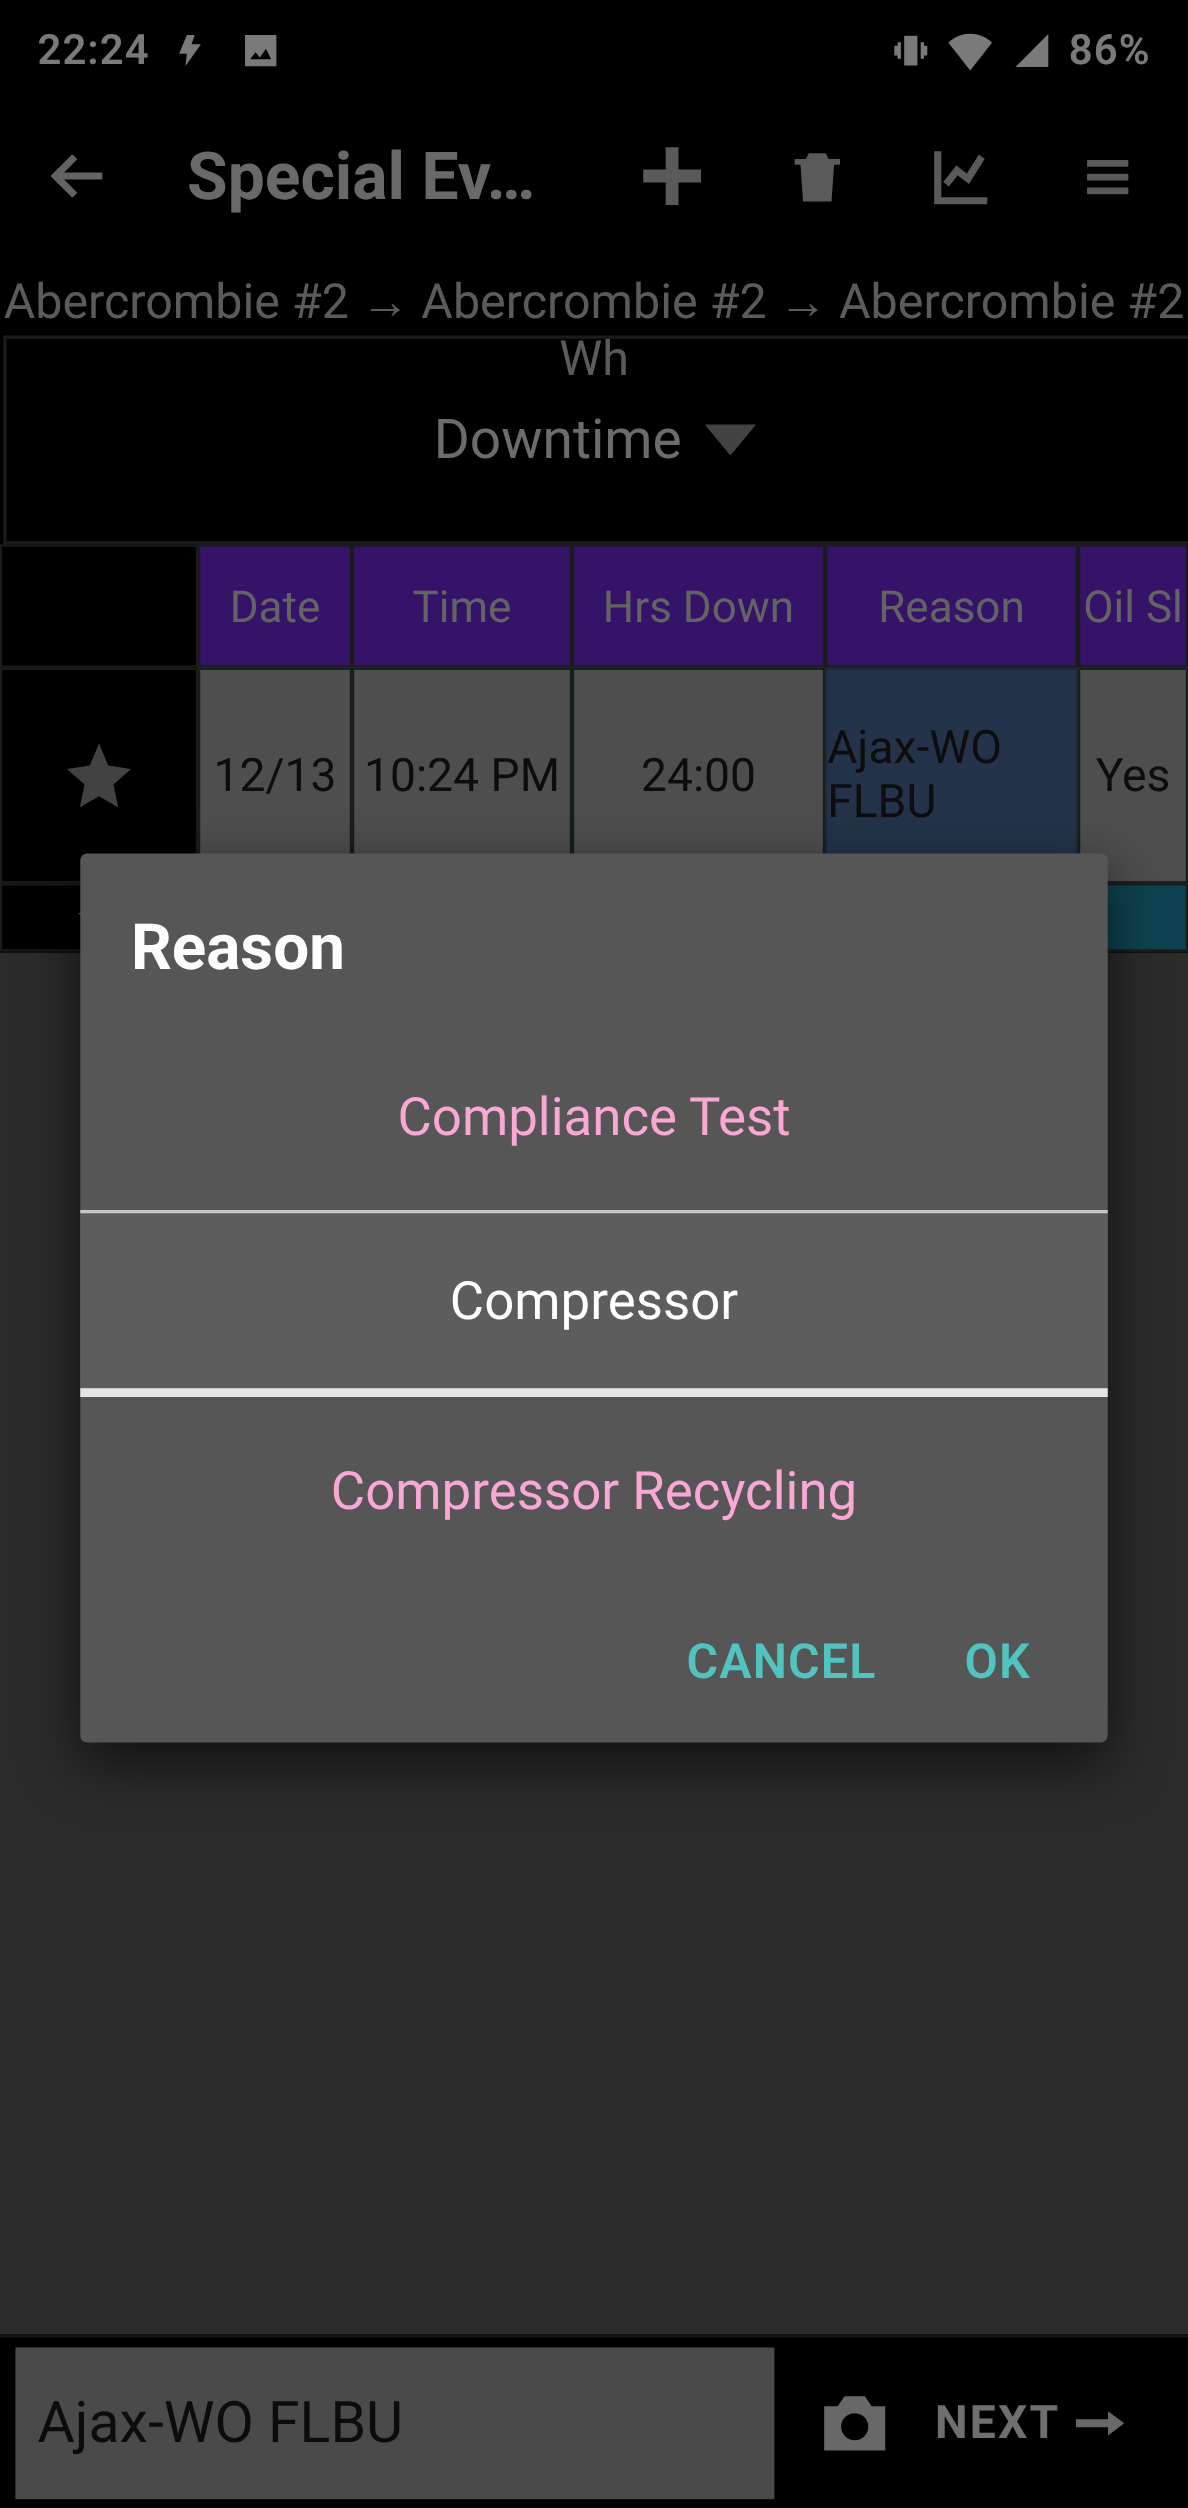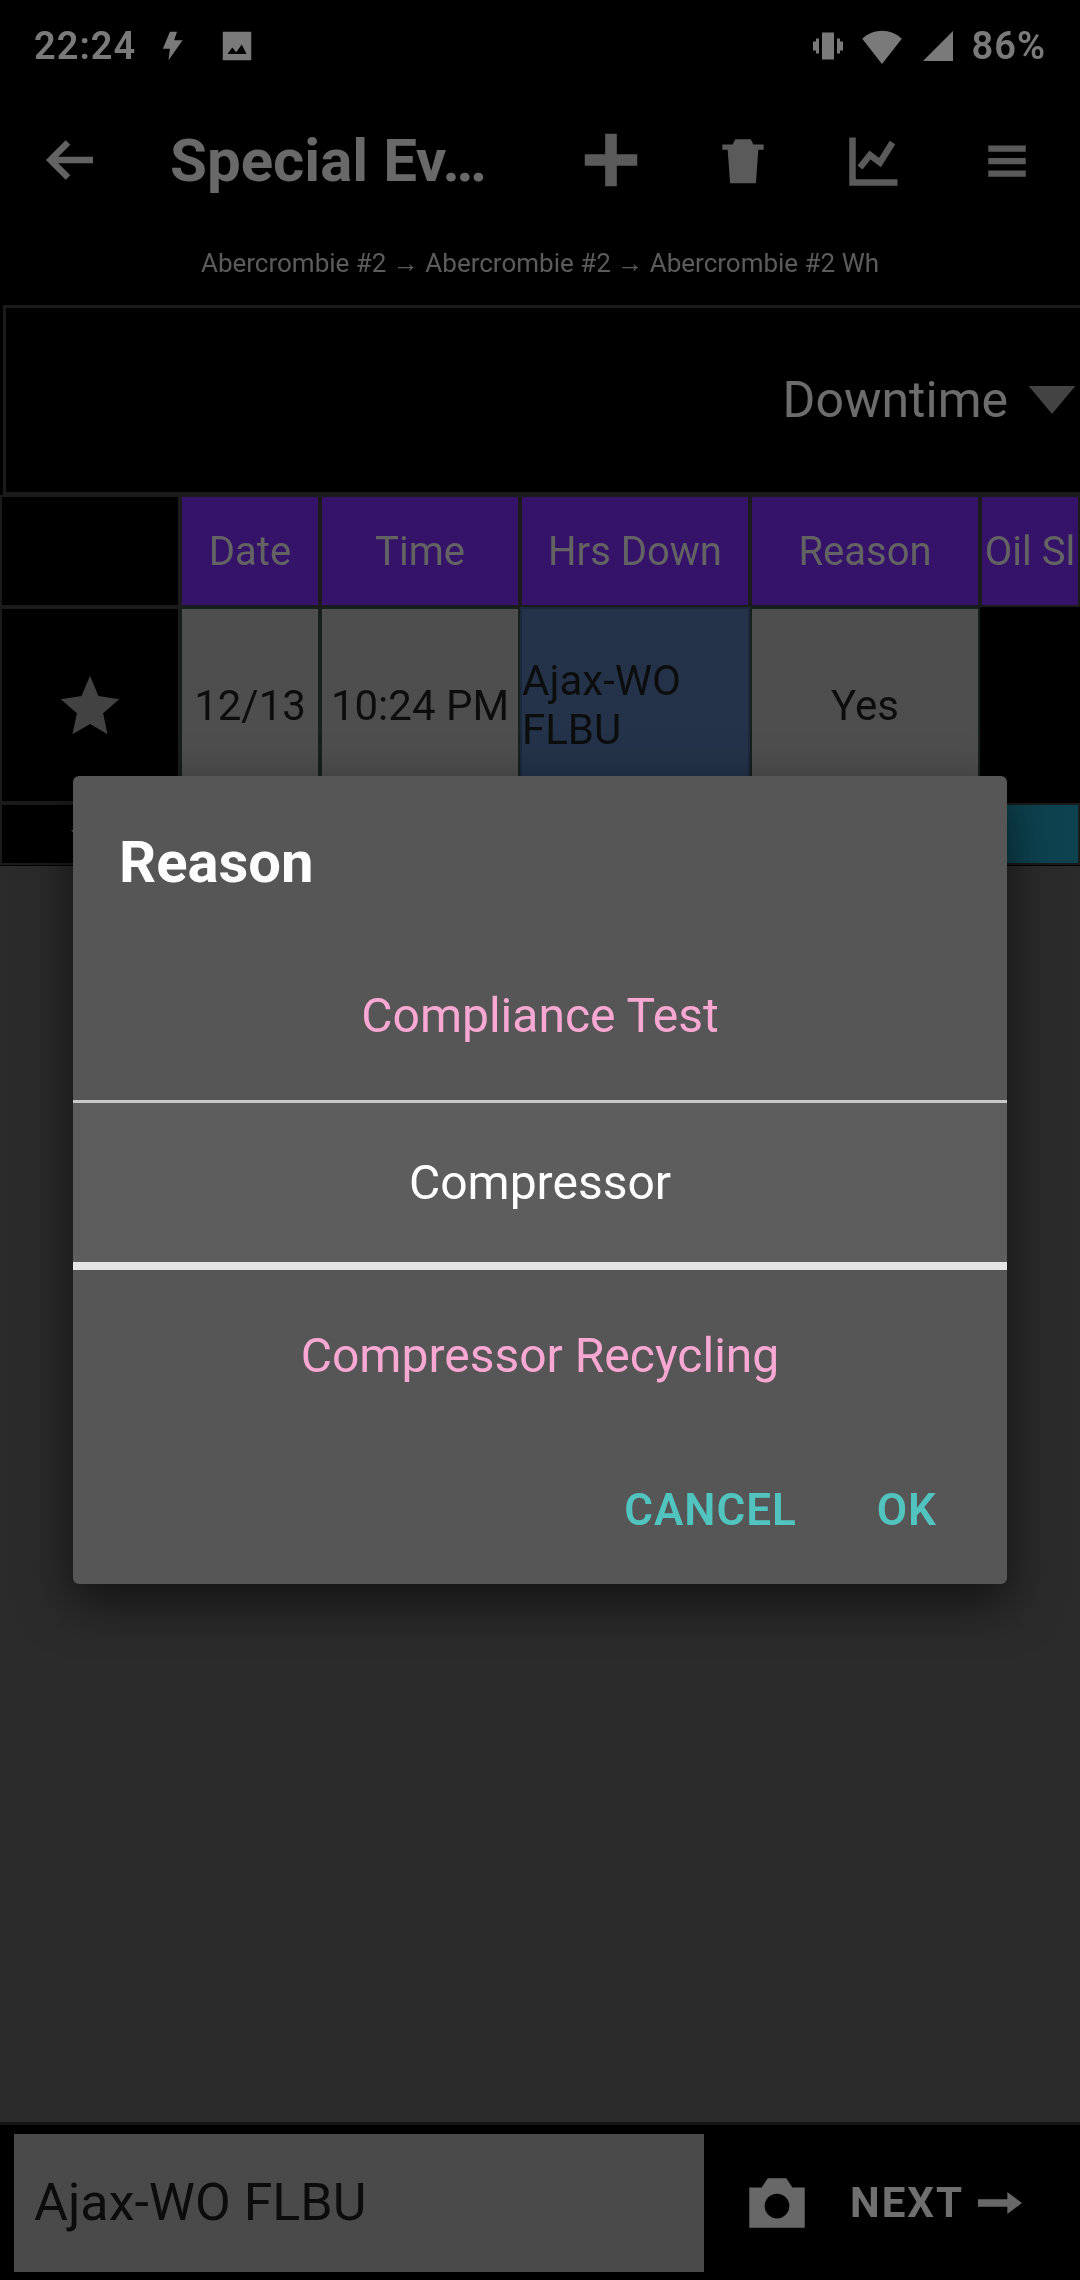--- a/index.html
+++ b/index.html
@@ -33,28 +33,28 @@
   .app-title {
     flex: 0 0 auto; font-size: 60px; font-weight: 700; color: #dcdcdc;
     max-width: 390px; overflow: hidden; white-space: nowrap; margin-left: 26px;
   }
   .app-bar .icon-btn { width: 86px; display:flex; justify-content:center; }
   .app-bar .right-icons { margin-left: auto; display:flex; gap:46px; align-items:center; }
 
   
   .breadcrumb {
     position:absolute; top:248px; left:0; right:0; text-align:center;
-    font-size:26px; color:#bfbfbf;
+    font-size:44px; color:#bfbfbf;
   }
 
   
   .category-row {
     position:absolute; top:305px; left:3px; right:0; height:190px;
     border:3px solid #3a3a3a; border-right:none;
-    display:flex; align-items:center; justify-content:flex-end;
+    display:flex; align-items:center; justify-content:center;
     gap:16px;
     font-size:50px; color:#e2e2e2;
   }
 
   
   .table-wrap {
     position:absolute; top:495px; left:0; right:0;
   }
   .thead, .trow {
     display:grid;
@@ -232,20 +232,21 @@
     <div>Oil Sl</div>
   </div>
   <div class="trow">
     <div class="star">
       <svg width="70" height="70" viewBox="0 0 24 24" fill="#8a8a8a">
           <path d="M12 2l2.9 6.9L22 10l-5.5 4.8L18 22l-6-3.5L6 22l1.5-7.2L2 10l7.1-1.1z"></path>
         </svg>
     </div>
     <div class="green">12/13</div>
     <div class="green">10:24 PM</div>
+    <div class="green">24:00</div>
     <div class="blue">Ajax-WO FLBU</div>
     <div class="green">Yes</div>
   </div>
   <div class="strip-row">
     <div class="starcol">
       <svg width="46" height="46" viewBox="0 0 24 24" fill="#cfcfcf">
           <path d="M12 2l2.9 6.9L22 10l-5.5 4.8L18 22l-6-3.5L6 22l1.5-7.2L2 10l7.1-1.1z"></path>
         </svg>
     </div>
     <div class="strip"></div>

